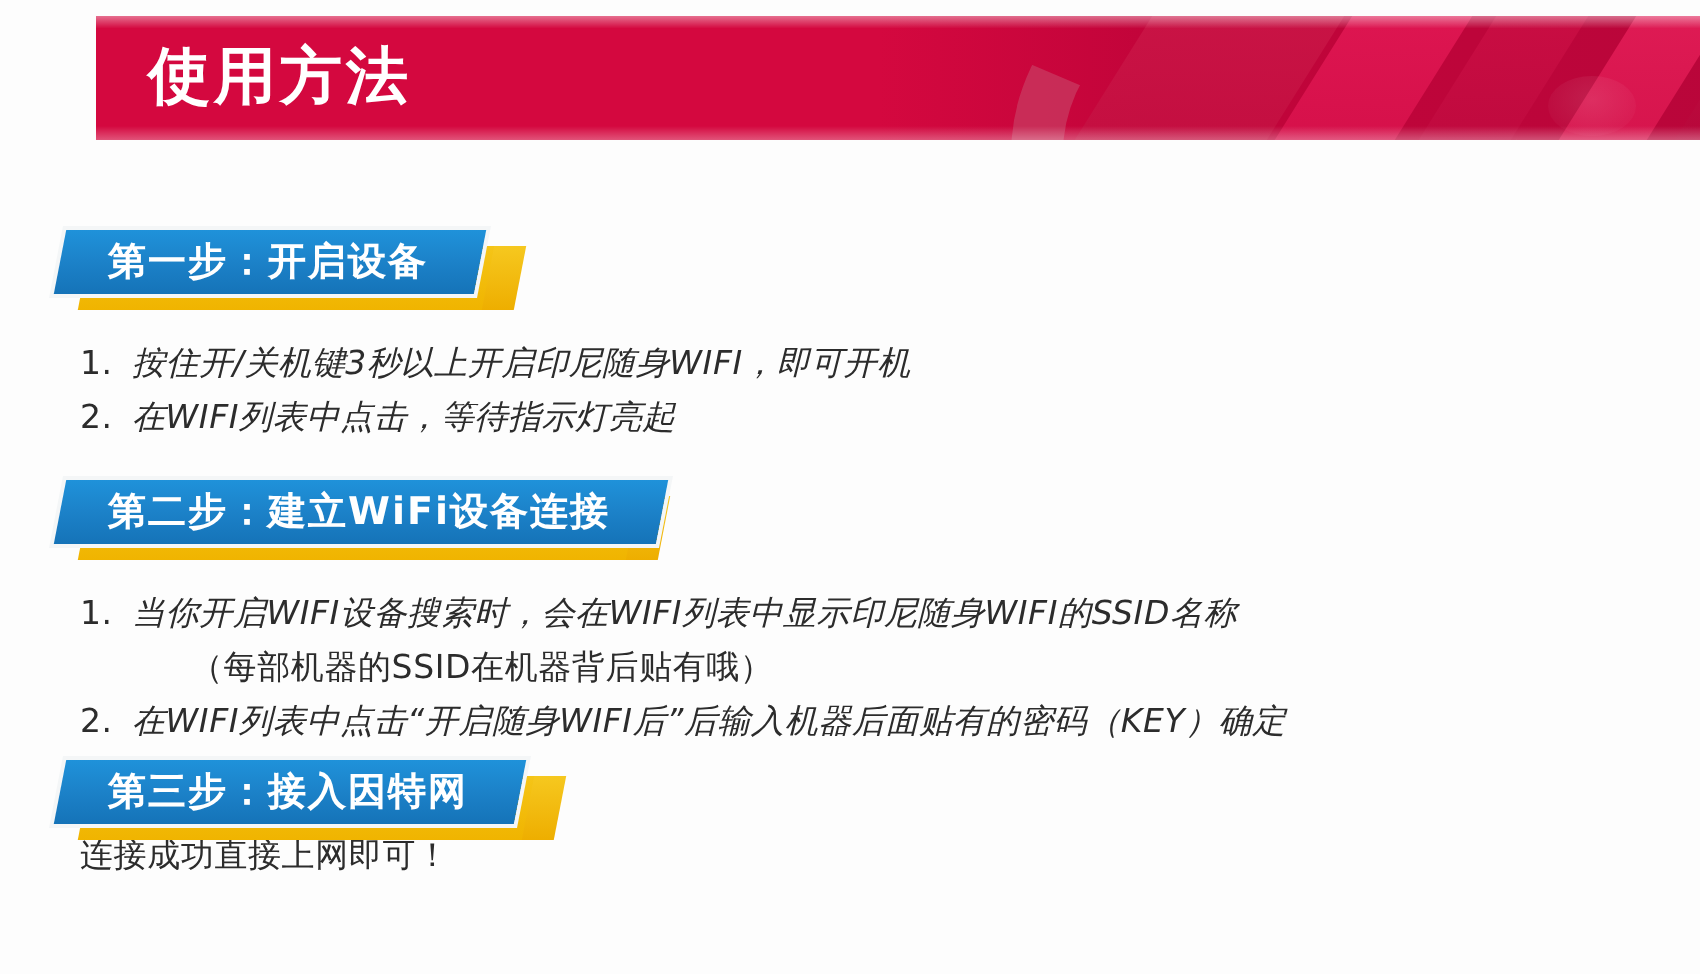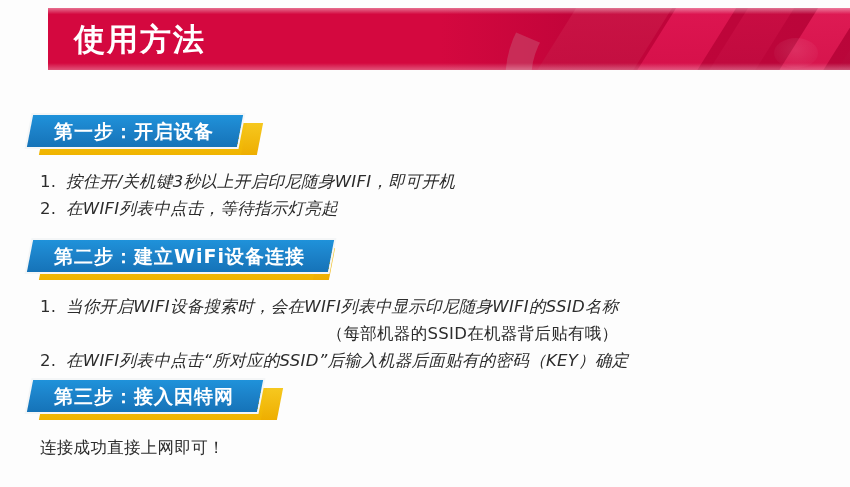--- a/index.html
+++ b/index.html
@@ -238,21 +238,20 @@
     flex: 1 1 auto;
     font-style: italic;
   }
   .item-sub {
     margin-left: 95px;
     font-size: 16.5px;
     line-height: 27px;
     letter-spacing: .3px;
     white-space: nowrap;
     color: #2c2c2c;
-    text-align: center;
   }
   .plain-text {
     margin-left: 40px;
     font-size: 16.5px;
     line-height: 27px;
     letter-spacing: .3px;
     color: #2c2c2c;
     white-space: nowrap;
   }
 </style>
@@ -303,28 +302,28 @@
     </div>
   </div>
   <div class="items" style="top:293px;">
     <div class="item-row">
       <div class="item-num">1.</div>
       <div class="item-text">当你开启WIFI设备搜索时，会在WIFI列表中显示印尼随身WIFI的SSID名称</div>
     </div>
     <div class="item-sub">（每部机器的SSID在机器背后贴有哦）</div>
     <div class="item-row">
       <div class="item-num">2.</div>
-      <div class="item-text">在WIFI列表中点击“所对应的SSID”后输入机器后面贴有的密码（KEY）确定</div>
+      <div class="item-text">在WIFI列表中点击“开启随身WIFI后”后输入机器后面贴有的密码（KEY）确定</div>
     </div>
   </div>
 
   <div class="step-block" style="top:380px;">
     <div class="badge-wrap">
       <div class="badge-yellow" style="left:12px; width:232px;"></div>
       <div class="badge-yellow-edge" style="left:234px;"></div>
       <div class="badge"><span>第三步：接入因特网</span></div>
     </div>
   </div>
-  <div class="items" style="top:434px;">
+  <div class="items" style="top:414px;">
     <div class="plain-text">连接成功直接上网即可！</div>
   </div>
 
 </div>
 
 </body></html>

